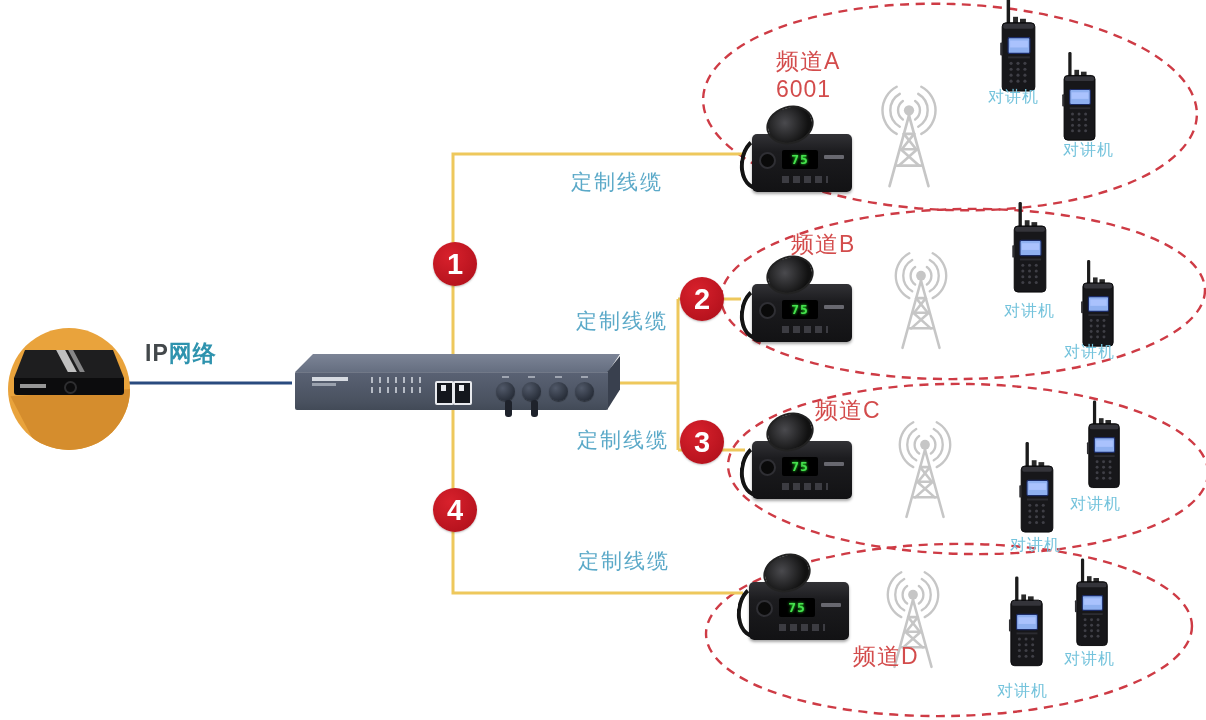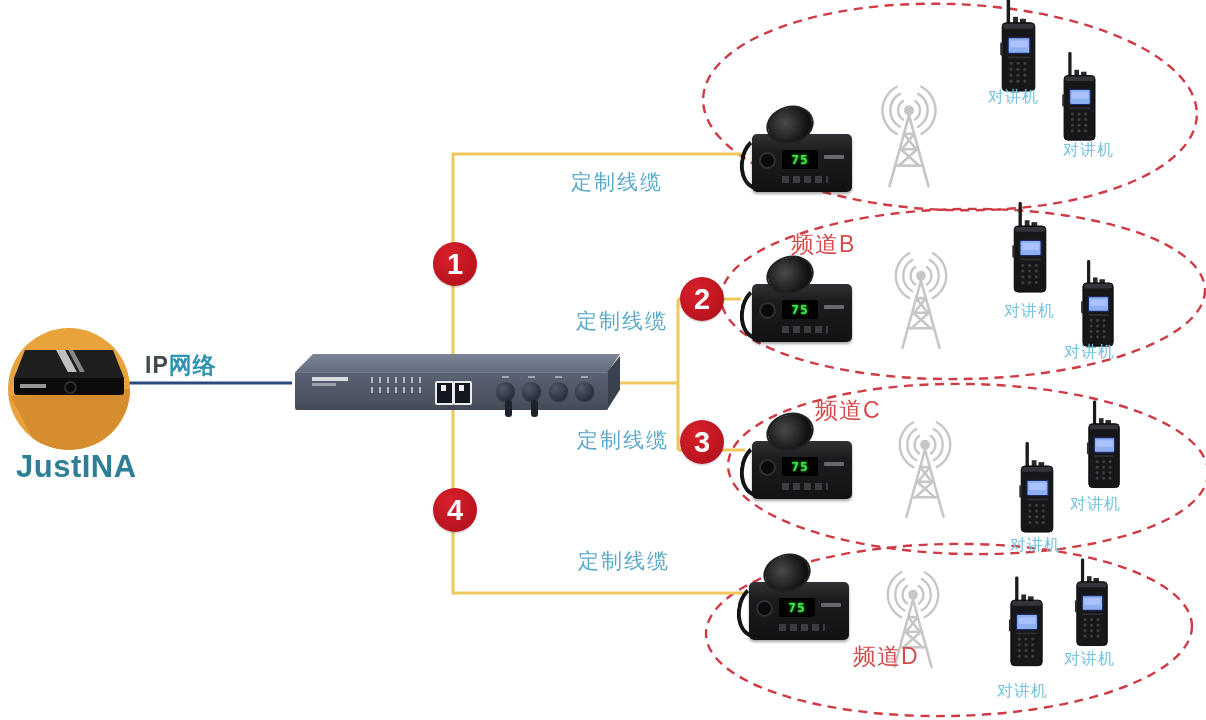--- a/index.html
+++ b/index.html
@@ -4,21 +4,21 @@
 <style>
   html,body{margin:0;padding:0;background:#fff;}
   .stage{position:relative;width:1206px;height:720px;overflow:hidden;background:#fff;
          font-family:"Liberation Sans",sans-serif;}
   svg.layer{position:absolute;left:0;top:0;width:1206px;height:720px;}
 
   
   .cable{position:absolute;font-size:21px;font-weight:500;color:#5BA9C8;letter-spacing:2px;}
   .chname{position:absolute;font-size:23px;font-weight:500;color:#D34C4C;letter-spacing:1px;line-height:28px;}
   .hh{position:absolute;font-size:16px;font-weight:500;color:#74C3DC;letter-spacing:1px;}
-  .iplabel{position:absolute;left:145px;top:338px;font-size:23px;font-weight:600;letter-spacing:1px;margin-top:12px;}
+  .iplabel{position:absolute;left:145px;top:338px;font-size:23px;font-weight:600;letter-spacing:1px;}
   .iplabel .p1{color:#43484B;}
   .iplabel .p2{color:#2E93AE;}
   .justina{position:absolute;left:16px;top:449px;font-size:31px;font-weight:bold;color:#2E7F95;letter-spacing:.5px;}
   .wm{position:absolute;right:4px;top:676px;font-size:26px;font-weight:bold;color:#3E3E3E;white-space:nowrap;
       letter-spacing:1px;
       text-shadow:-1px -1px 0 #fff,1px -1px 0 #fff,-1px 1px 0 #fff,1px 1px 0 #fff,0 0 4px #fff;}
 
   
   .badge{position:absolute;width:44px;height:44px;border-radius:50%;
          background:radial-gradient(circle at 38% 32%,#D8212C,#B5121D 78%);
@@ -176,21 +176,20 @@
     </div>
     <div class="hub-dev-top">
       <i class="hd-stripe"></i>
       <i class="hd-stripe b"></i>
     </div>
     <div class="hub-dev-front">
       <i class="hd-logo"></i>
       <i class="hd-btn"></i>
     </div>
   </div>
-  <div class="justina">JustINA</div>
 
   <div class="iplabel"><span class="p1">IP</span><span class="p2">网络</span></div>
 
   <div class="gw">
     <div class="gw-top"></div>
     <div class="gw-side"></div>
     <div class="gw-front">
       <div class="gw-logo">
           <i></i>
           <i></i>
@@ -249,20 +248,24 @@
       <div class="r-keys"></div>
     </div>
     <div class="r-mic"></div>
   </div>
 
   <div class="cable" style="left:571px;top:168px;">定制线缆</div>
   <div class="cable" style="left:576px;top:307px;">定制线缆</div>
   <div class="cable" style="left:577px;top:426px;">定制线缆</div>
   <div class="cable" style="left:578px;top:547px;">定制线缆</div>
 
+  <div class="chname" style="left:776px;top:47px;">
+    <div>频道A</div>
+    <div>6001</div>
+  </div>
   <div class="chname" style="left:791px;top:230px;">频道B</div>
   <div class="chname" style="left:815px;top:396px;">频道C</div>
   <div class="chname" style="left:853px;top:642px;">频道D</div>
 
   <div class="hh" style="left:988px;top:87px;">对讲机</div>
   <div class="hh" style="left:1063px;top:140px;">对讲机</div>
   <div class="hh" style="left:1004px;top:301px;">对讲机</div>
   <div class="hh" style="left:1064px;top:342px;">对讲机</div>
   <div class="hh" style="left:1010px;top:535px;">对讲机</div>
   <div class="hh" style="left:1070px;top:494px;">对讲机</div>

